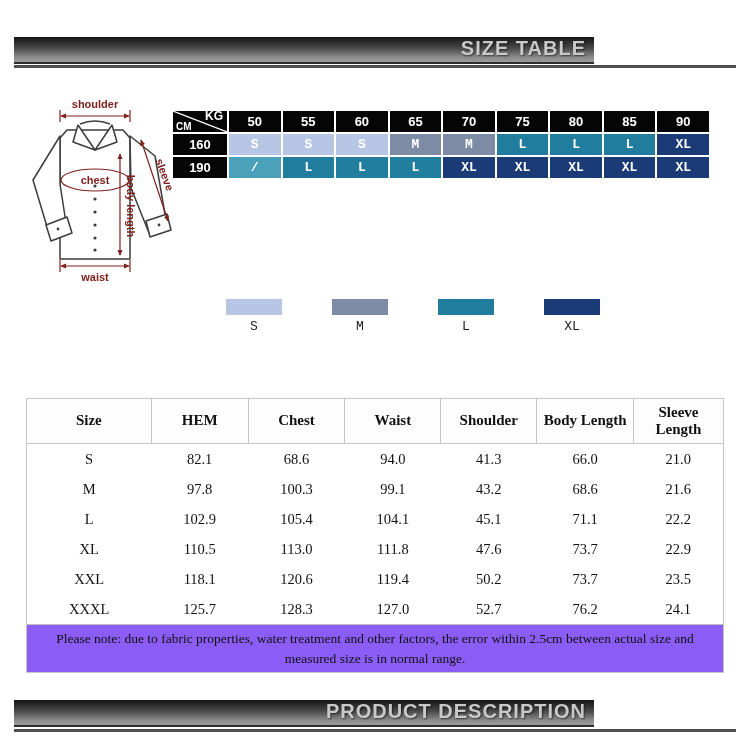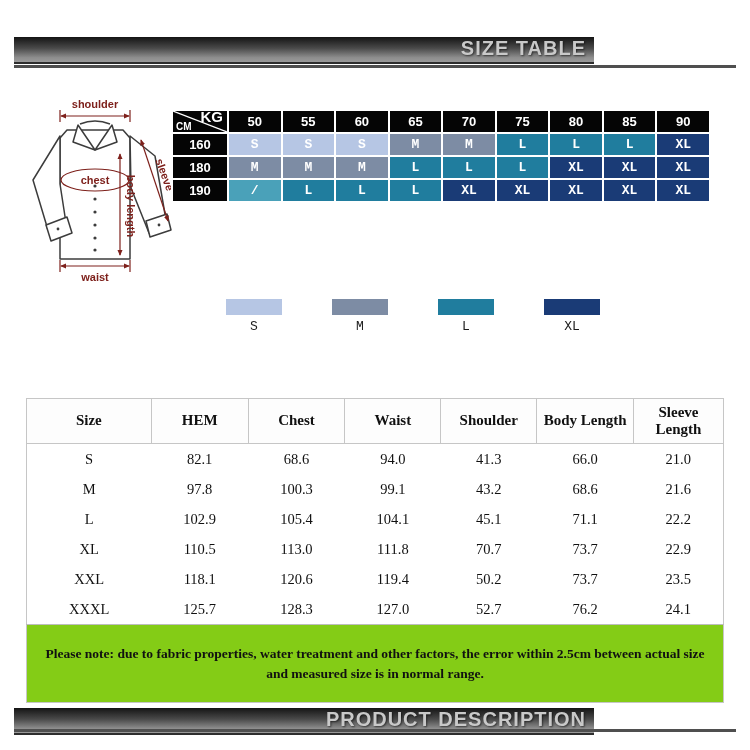--- a/index.html
+++ b/index.html
@@ -9,54 +9,54 @@
   
   .bar{position:absolute;left:14px;width:580px;height:25px;
        background:linear-gradient(to bottom,#141414 0%,#4a4a4a 45%,#8d8d8d 82%,#9b9b9b 100%);
        border-bottom:2px solid #2e2e2e;
        display:flex;align-items:flex-start;justify-content:flex-end;}
   .bar-text{color:#c9c9c9;font-size:20px;font-weight:bold;letter-spacing:1px;
             padding-right:8px;text-shadow:1px 1px 2px rgba(0,0,0,.55);
             font-family:"Liberation Sans",sans-serif;}
   .bar-line{position:absolute;left:14px;width:722px;height:3px;background:#4f4f4f;}
   #top-bar{top:37px;} #top-line{top:65px;}
-  #bottom-bar{top:700px;margin-top:8px;} #bottom-line{top:729px;}
+  #bottom-bar{top:700px;} #bottom-line{top:729px;}
 
   
   .shirt{position:absolute;left:20px;top:96px;width:158px;height:192px;}
 
   
   .matrix{position:absolute;left:171px;top:109px;border-collapse:separate;border-spacing:2px;
           table-layout:fixed;width:540px;background:#fff;}
   .matrix th,.matrix td{height:21px;padding:0;text-align:center;vertical-align:middle;overflow:hidden;}
   .matrix th.mh,.matrix th.ml,.matrix th.corner{background:#050505;color:#fff;
           font-family:"Liberation Sans",sans-serif;font-weight:bold;font-size:13px;}
   .matrix td.mc{color:#fff;font-family:"Liberation Mono",monospace;font-weight:bold;font-size:13px;}
   .corner{position:relative;}
   .corner svg{position:absolute;left:0;top:0;width:100%;height:100%;}
-  .corner .kg{position:absolute;top:0px;right:4px;font-size:15px;line-height:11px;}
+  .corner .kg{position:absolute;top:0px;right:4px;font-size:12px;line-height:11px;}
   .corner .cm{position:absolute;bottom:0px;left:3px;font-size:10px;line-height:11px;}
 
   
   .legend{position:absolute;left:214px;top:299px;display:flex;}
   .leg-item{width:80px;margin-right:26px;display:flex;flex-direction:column;align-items:center;}
   .leg-item:last-child{margin-right:0;}
   .leg-bar{width:56px;height:16px;}
   .leg-label{margin-top:4px;font-family:"Liberation Mono",monospace;font-size:13px;color:#1a1a1a;}
 
   
   .sizechart{position:absolute;left:26px;top:398px;width:698px;border-collapse:collapse;
              border:1px solid #c6c6c6;font-family:"Liberation Serif",serif;color:#111;}
   .sizechart thead th{height:44px;font-size:15px;font-weight:bold;text-align:center;
              vertical-align:middle;line-height:1.15;background:#fdfdfd;
              border-bottom:1px solid #c6c6c6;padding:0 4px;}
   .sizechart thead th + th{border-left:1px solid #c6c6c6;}
   .sizechart tbody td{height:30px;font-size:14.5px;text-align:center;vertical-align:middle;padding:0;}
-  .sizechart tfoot td{background:#84cc16;border-top:1px solid #bdbdbd;font-size:13.5px;
-             text-align:center;padding:19px 8px;line-height:1.45;font-weight:bold;}
+  .sizechart tfoot td{background:#8b5cf6;border-top:1px solid #bdbdbd;font-size:13.5px;
+             text-align:center;padding:4px 8px;line-height:1.45;}
 </style>
 </head>
 <body>
 
 <div class="page">
 
   <div class="bar" id="top-bar">
     <span class="bar-text">SIZE TABLE</span>
   </div>
   <div class="bar-line" id="top-line"></div>
@@ -140,32 +140,20 @@
           <td class="mc" style="background: rgb(182, 198, 228);">S</td>
           <td class="mc" style="background: rgb(182, 198, 228);">S</td>
           <td class="mc" style="background: rgb(125, 140, 164);">M</td>
           <td class="mc" style="background: rgb(125, 140, 164);">M</td>
           <td class="mc" style="background: rgb(32, 125, 158);">L</td>
           <td class="mc" style="background: rgb(32, 125, 158);">L</td>
           <td class="mc" style="background: rgb(32, 125, 158);">L</td>
           <td class="mc" style="background: rgb(26, 59, 118);">XL</td>
         </tr>
         <tr>
-          <th class="ml">180</th>
-          <td class="mc" style="background: rgb(125, 140, 164);">M</td>
-          <td class="mc" style="background: rgb(125, 140, 164);">M</td>
-          <td class="mc" style="background: rgb(125, 140, 164);">M</td>
-          <td class="mc" style="background: rgb(32, 125, 158);">L</td>
-          <td class="mc" style="background: rgb(32, 125, 158);">L</td>
-          <td class="mc" style="background: rgb(32, 125, 158);">L</td>
-          <td class="mc" style="background: rgb(26, 59, 118);">XL</td>
-          <td class="mc" style="background: rgb(26, 59, 118);">XL</td>
-          <td class="mc" style="background: rgb(26, 59, 118);">XL</td>
-        </tr>
-        <tr>
           <th class="ml">190</th>
           <td class="mc" style="background: rgb(74, 161, 185);">/</td>
           <td class="mc" style="background: rgb(32, 125, 158);">L</td>
           <td class="mc" style="background: rgb(32, 125, 158);">L</td>
           <td class="mc" style="background: rgb(32, 125, 158);">L</td>
           <td class="mc" style="background: rgb(26, 59, 118);">XL</td>
           <td class="mc" style="background: rgb(26, 59, 118);">XL</td>
           <td class="mc" style="background: rgb(26, 59, 118);">XL</td>
           <td class="mc" style="background: rgb(26, 59, 118);">XL</td>
           <td class="mc" style="background: rgb(26, 59, 118);">XL</td>
@@ -239,21 +227,21 @@
           <td class="sc-val">104.1</td>
           <td class="sc-val">45.1</td>
           <td class="sc-val">71.1</td>
           <td class="sc-val">22.2</td>
         </tr>
         <tr>
           <td class="sc-size">XL</td>
           <td class="sc-val">110.5</td>
           <td class="sc-val">113.0</td>
           <td class="sc-val">111.8</td>
-          <td class="sc-val">70.7</td>
+          <td class="sc-val">47.6</td>
           <td class="sc-val">73.7</td>
           <td class="sc-val">22.9</td>
         </tr>
         <tr>
           <td class="sc-size">XXL</td>
           <td class="sc-val">118.1</td>
           <td class="sc-val">120.6</td>
           <td class="sc-val">119.4</td>
           <td class="sc-val">50.2</td>
           <td class="sc-val">73.7</td>

